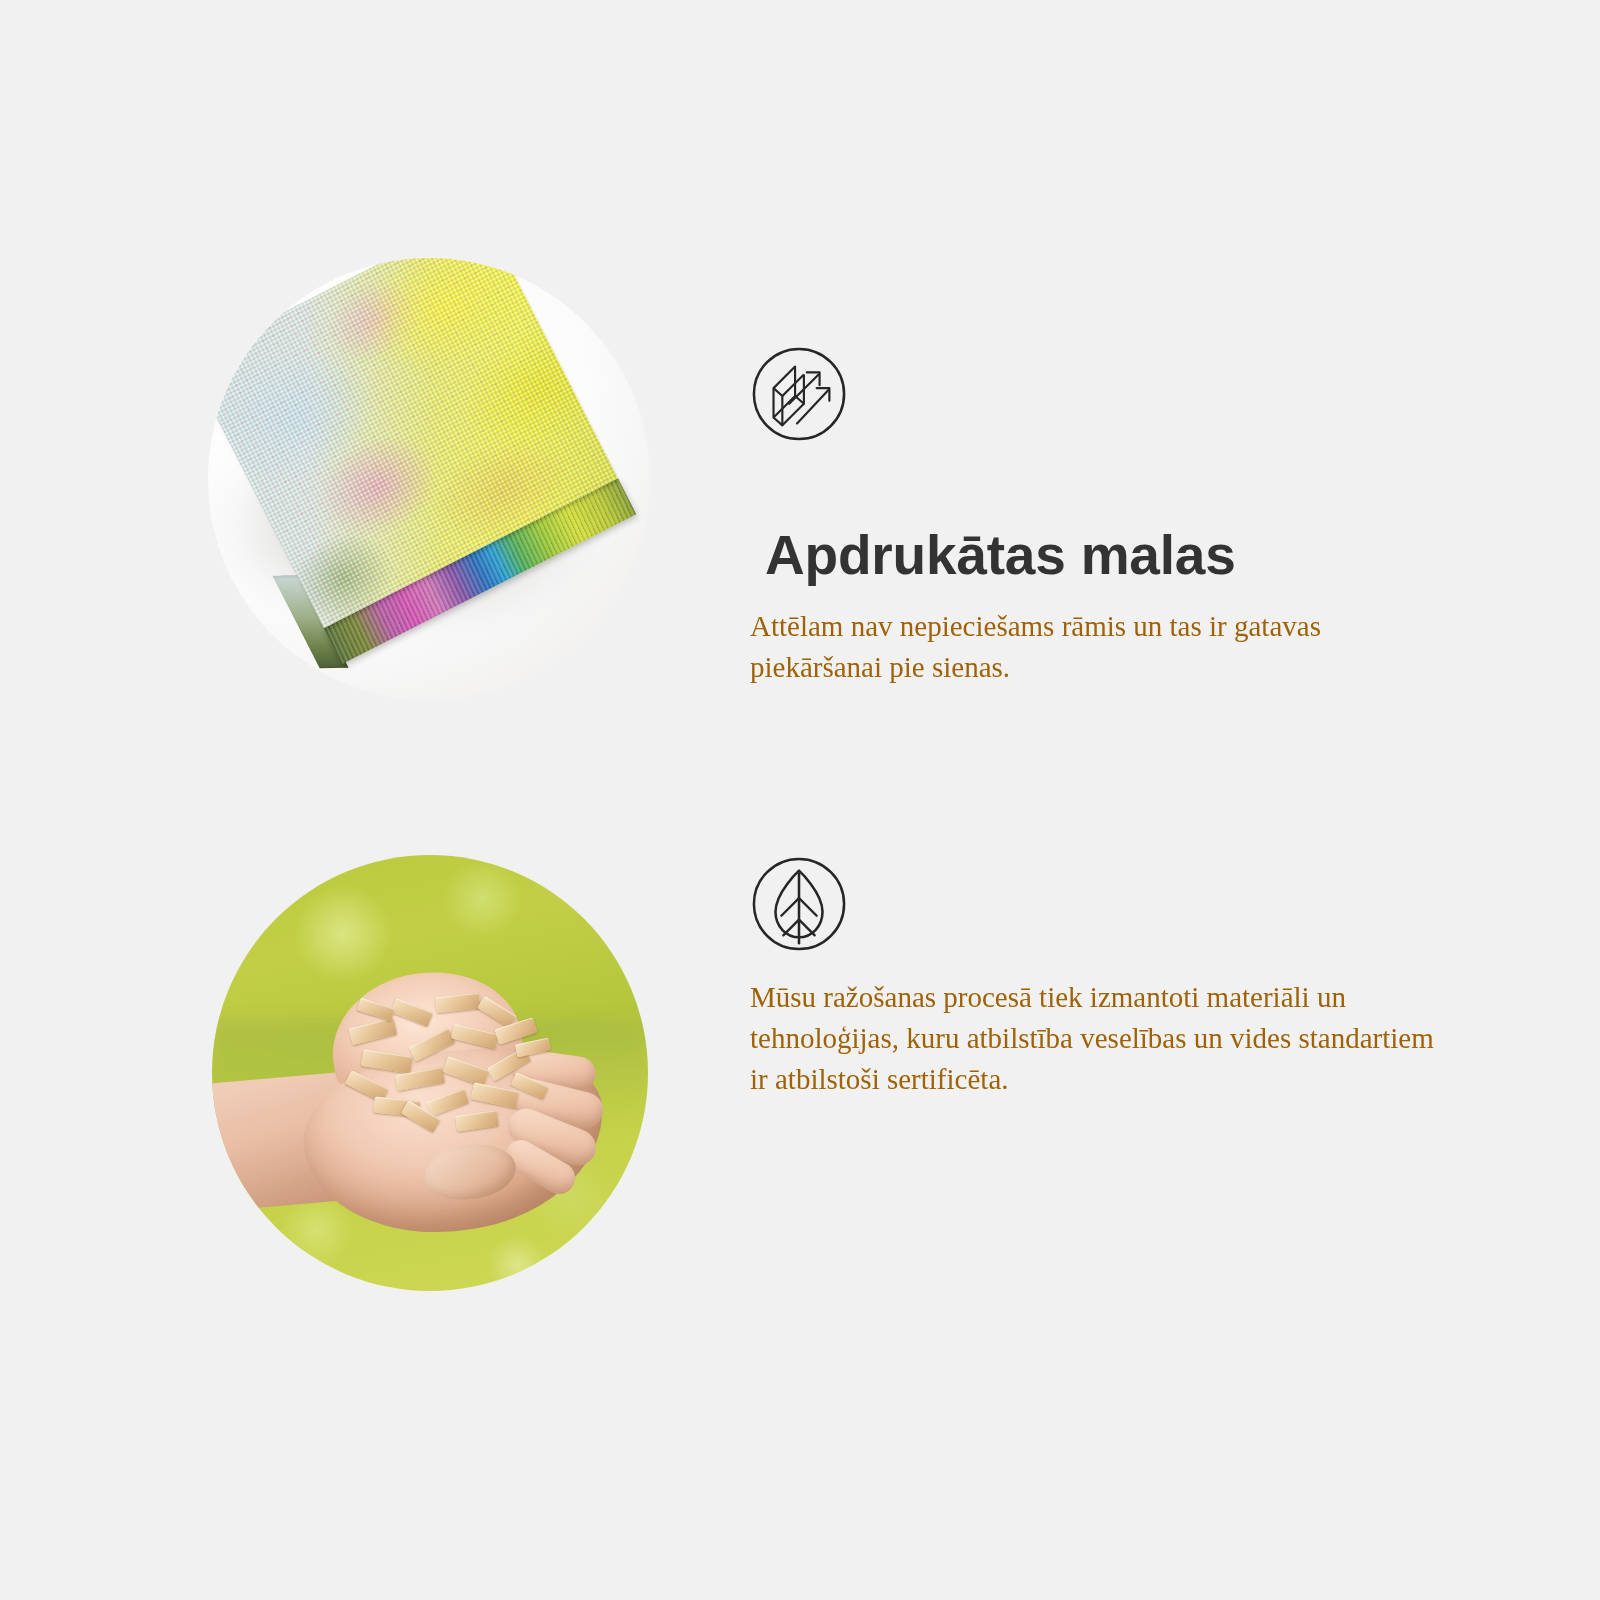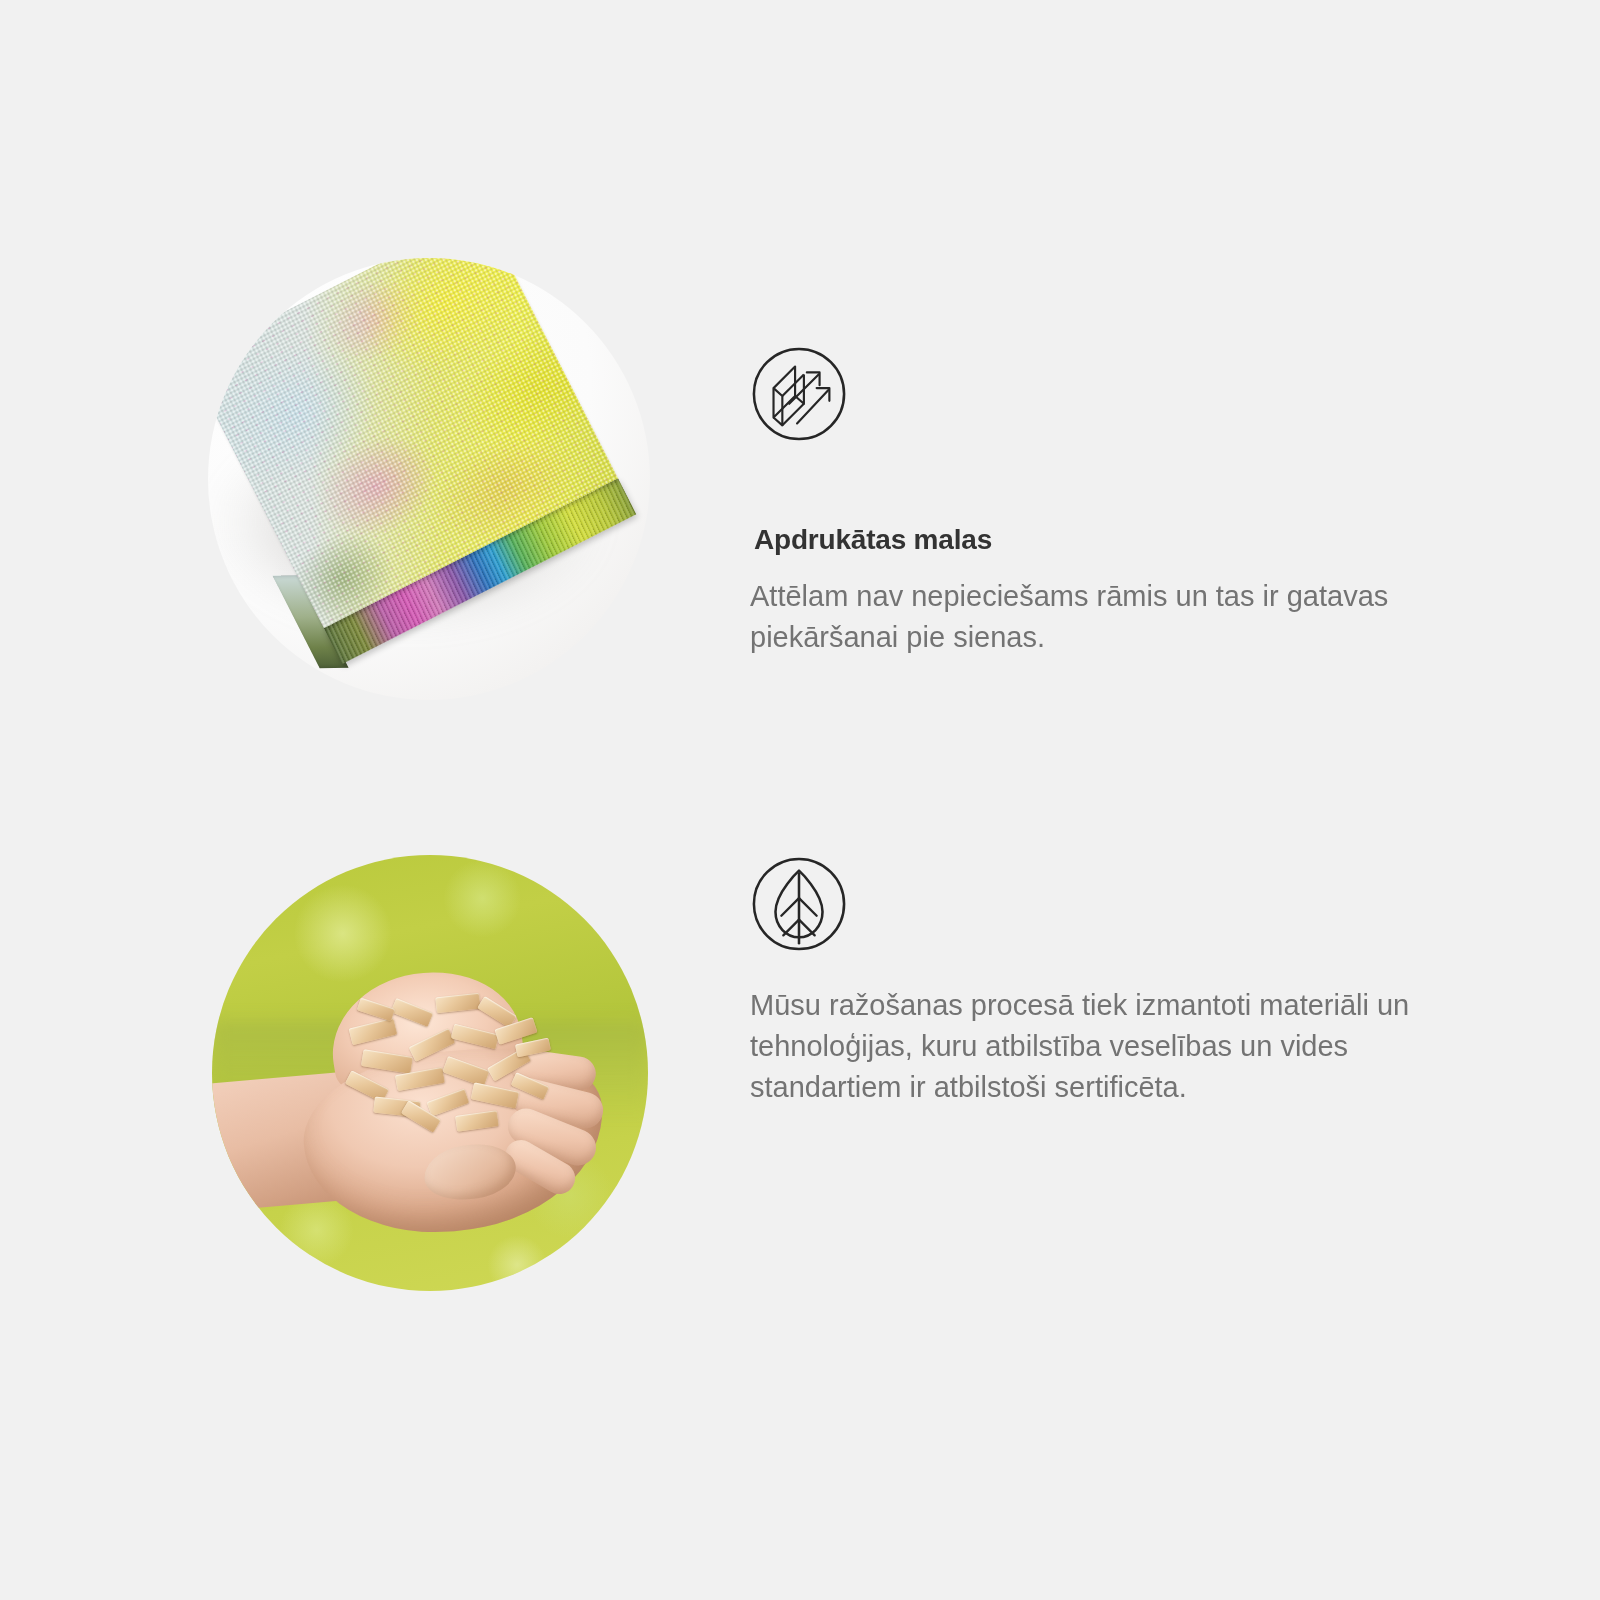--- a/index.html
+++ b/index.html
@@ -245,43 +245,44 @@
   }
 
   
   .icon-circle {
     width: 98px;
     height: 98px;
   }
 
   
   .feature-title {
-    font-size: 28px;
+    font-size: 55px;
     font-weight: bold;
     color: #333333;
     letter-spacing: -0.2px;
-    margin: 4px;
+    margin: 15px;
     line-height: 1.1;
   }
   .feature-desc {
     font-size: 29px;
-    color: #737373;
+    color: #a16207;
     line-height: 1.42;
     margin: 0;
     max-width: 690px;
     font-weight: 400;
+    font-family: Liberation Serif, serif;
   }
 
   #feature-1-content { left: 750px; top: 345px; width: 700px; }
   #feature-1-content .feature-title { margin-top: 78px; }
   #feature-1-content .feature-desc  { margin-top: 20px; }
 
   #feature-2-content { left: 750px; top: 855px; width: 720px; }
   #feature-2-content .feature-title { margin-top: 78px; }
-  #feature-2-content .feature-desc  { margin-top: 28px; }
+  #feature-2-content .feature-desc  { margin-top: 20px; }
 </style>
 </head>
 <body>
 
 <div class="page">
 
   <div class="feature" id="feature-1">
 
     <div class="media circle-img" id="feature-1-media">
       <div class="canvas-circle"></div>

